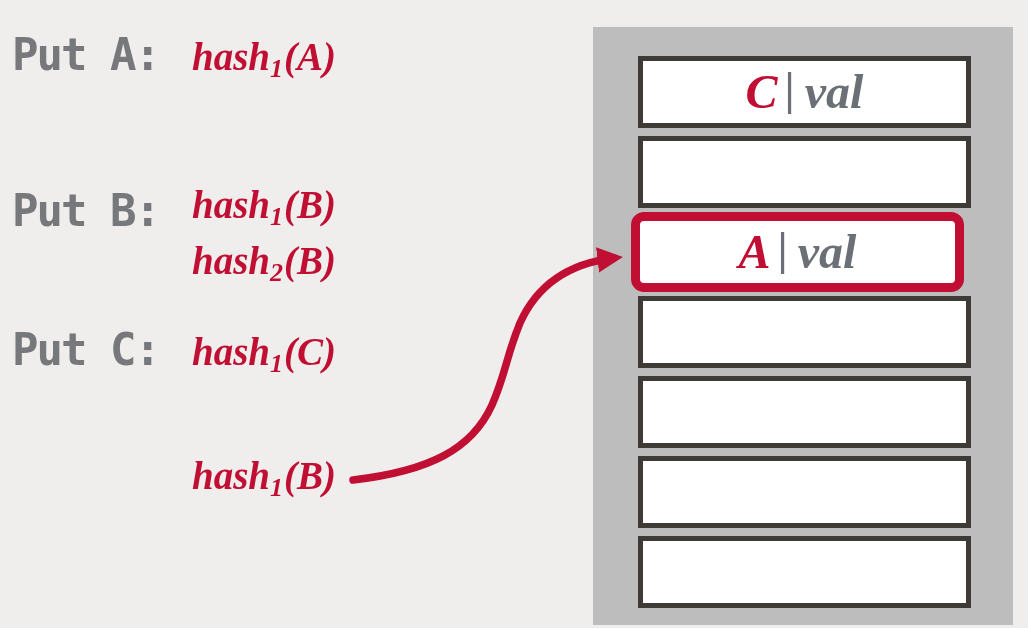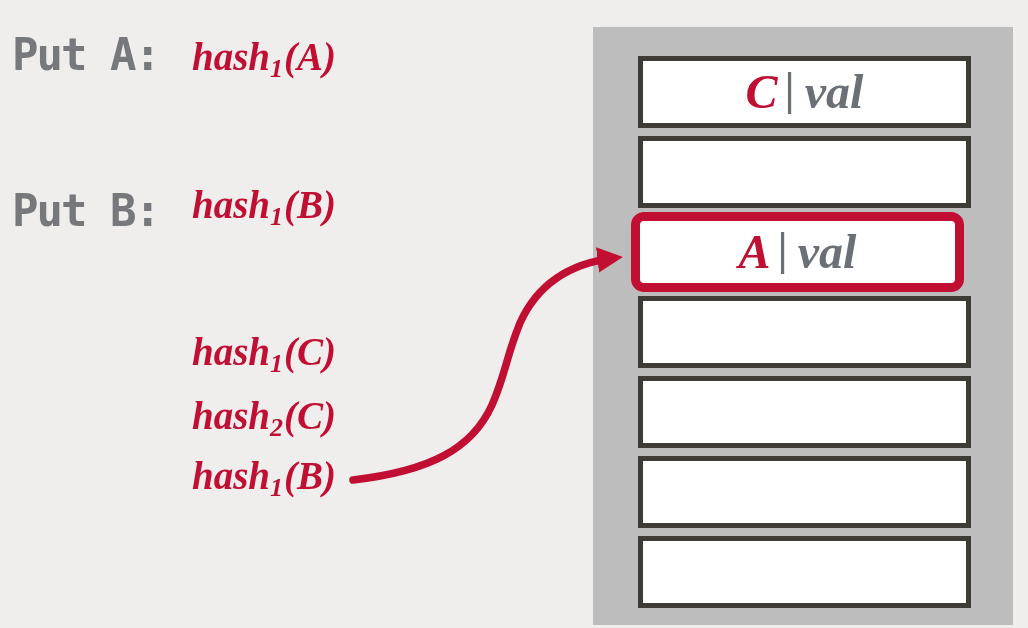--- a/index.html
+++ b/index.html
@@ -115,23 +115,24 @@
 </head>
 <body>
 
 <div class="stage">
 
   <div class="op-label" style="left:12px; top:24px;">Put A:</div>
   <div class="hash" style="left:192px; top:28px;text-align:center;"><span>hash</span><sub>1</sub><span>(A)</span></div>
 
   <div class="op-label" style="left:12px; top:180px;">Put B:</div>
   <div class="hash" style="left:192px; top:176px;"><span>hash</span><sub>1</sub><span>(B)</span></div>
+  <div class="hash" style="left:192px; top:232px;"><span>hash</span><sub>2</sub><span>(B)</span></div>
 
+  <div class="op-label" style="left:12px; top:319px;">Put C:</div>
   <div class="hash" style="left:192px; top:323px;"><span>hash</span><sub>1</sub><span>(C)</span></div>
-  <div class="hash" style="left:192px; top:387px;"><span>hash</span><sub>2</sub><span>(C)</span></div>
   <div class="hash" style="left:192px; top:447px;"><span>hash</span><sub>1</sub><span>(B)</span></div>
 
   <div class="panel">
     <div class="slot">
         <span class="k">C</span>
         <span class="p">|</span>
         <span class="v">val</span>
       </div>
     <div class="slot">
         <span class="k"></span>

